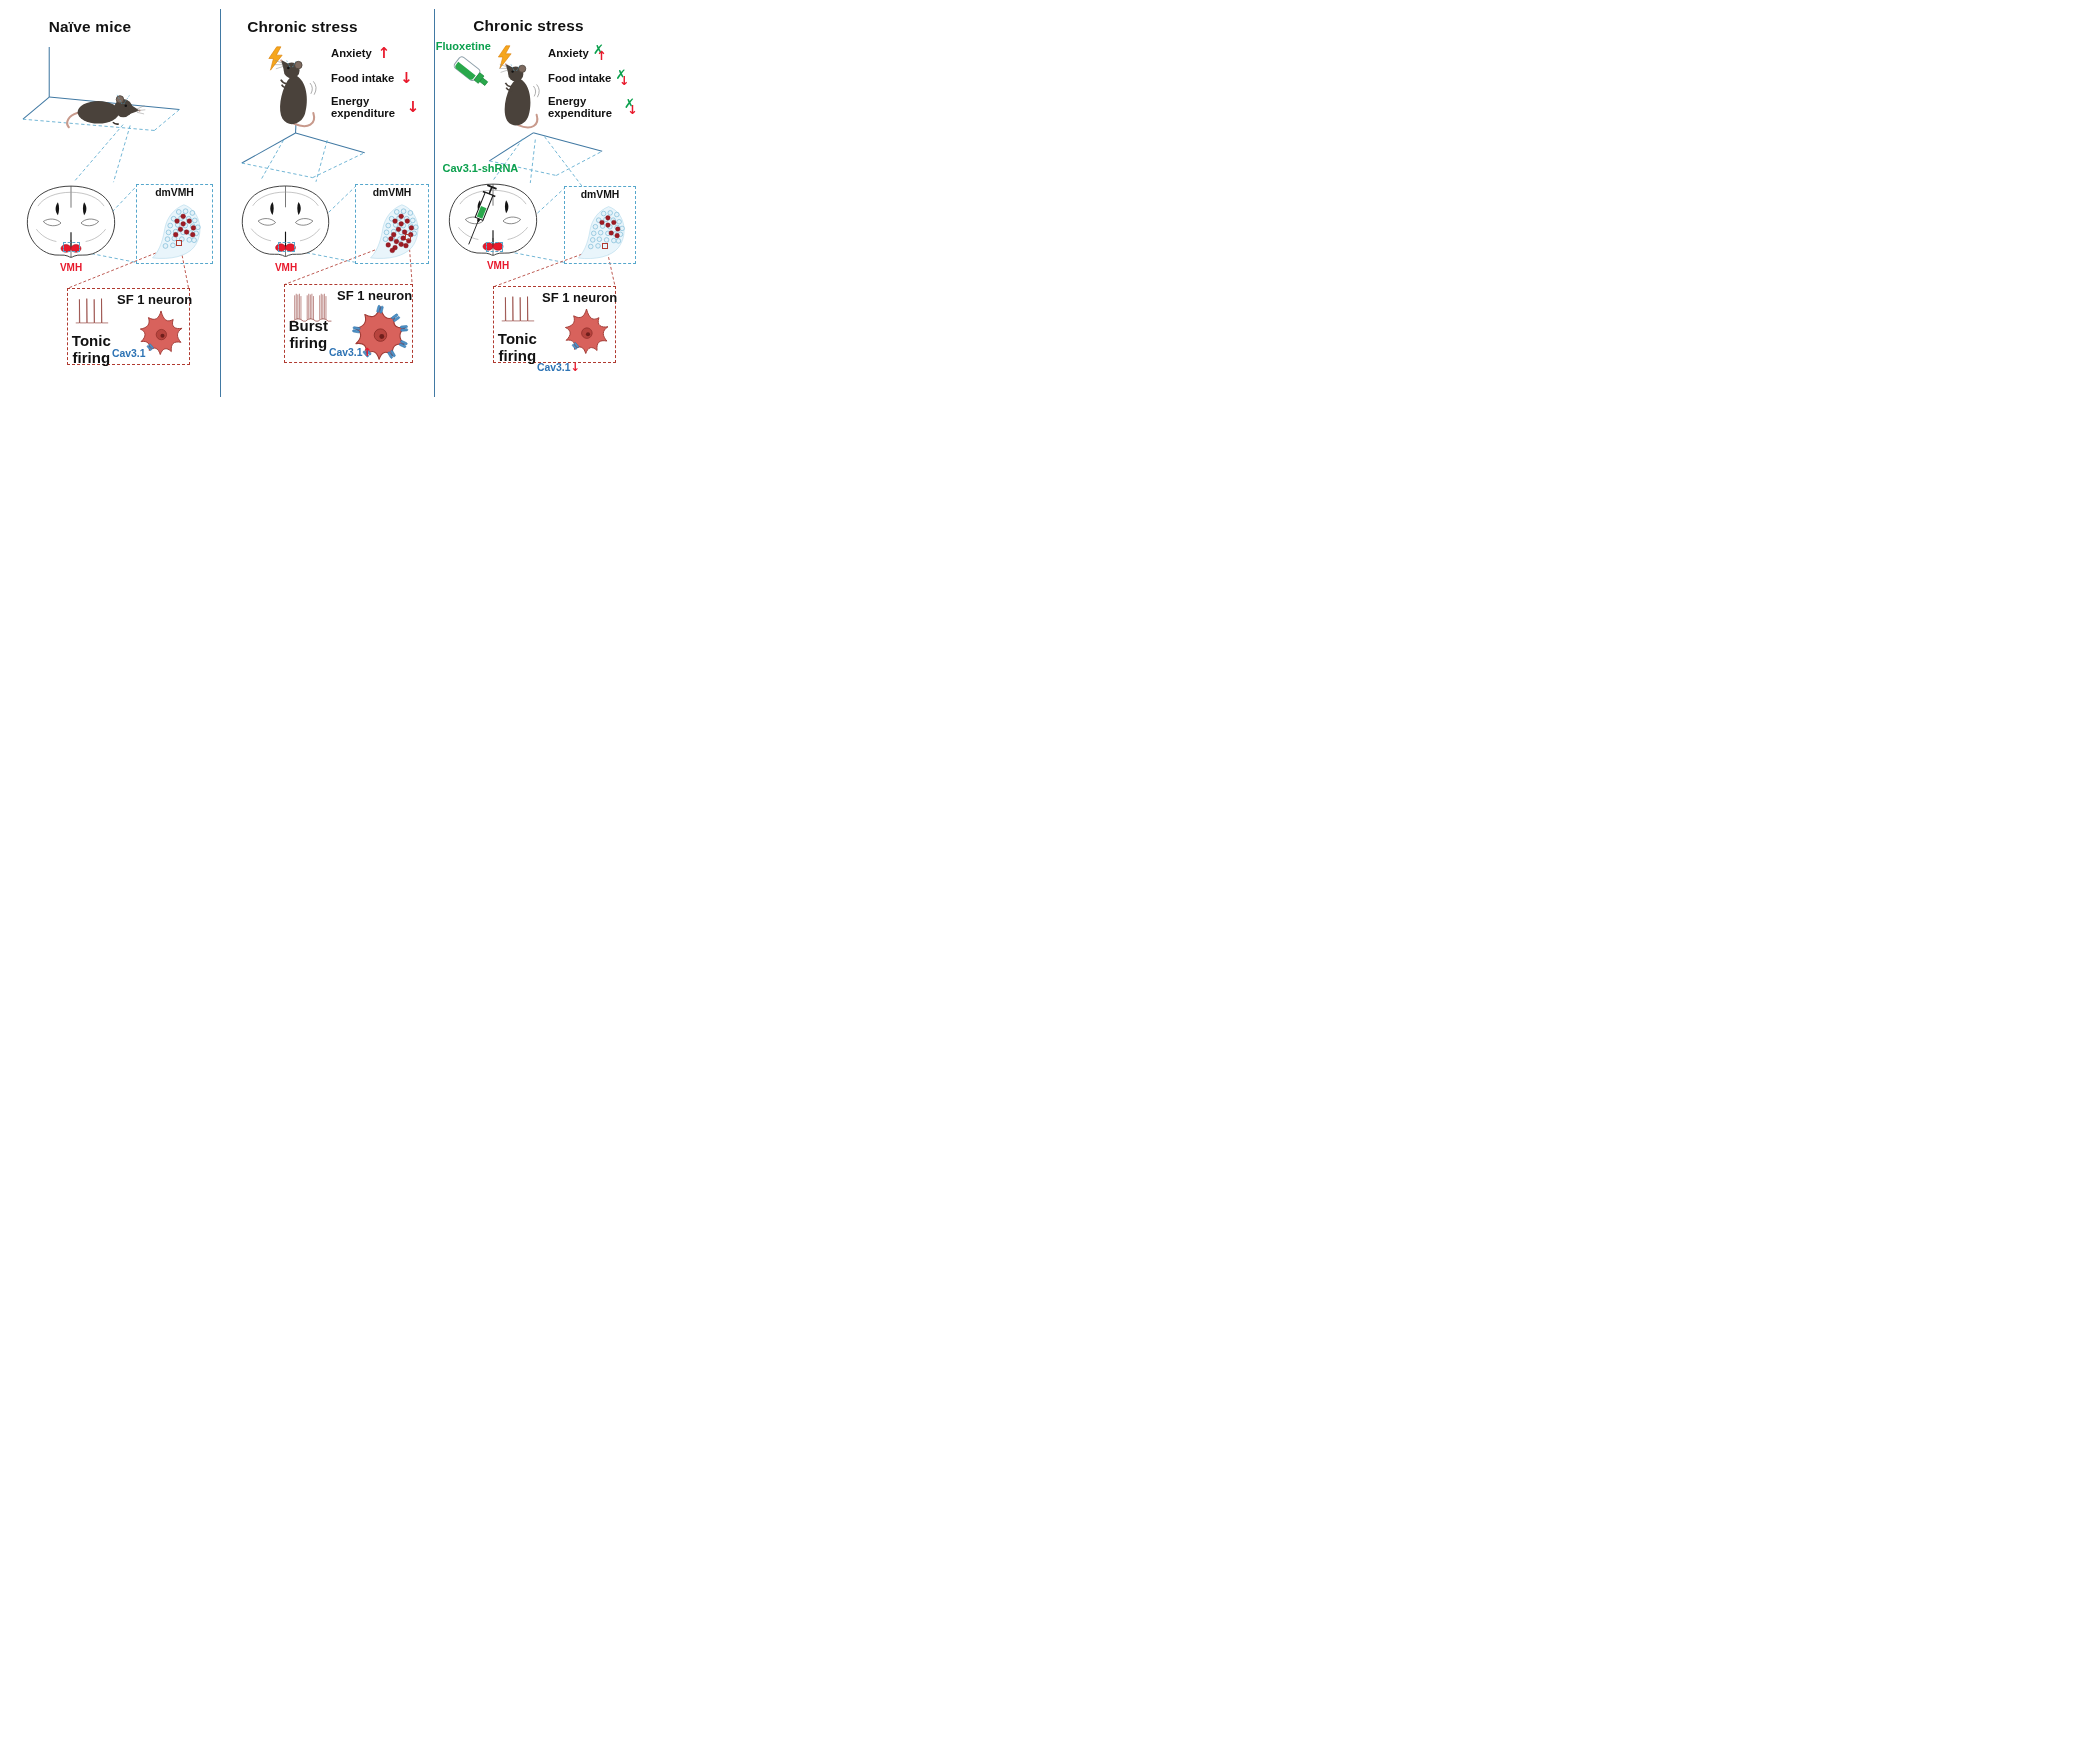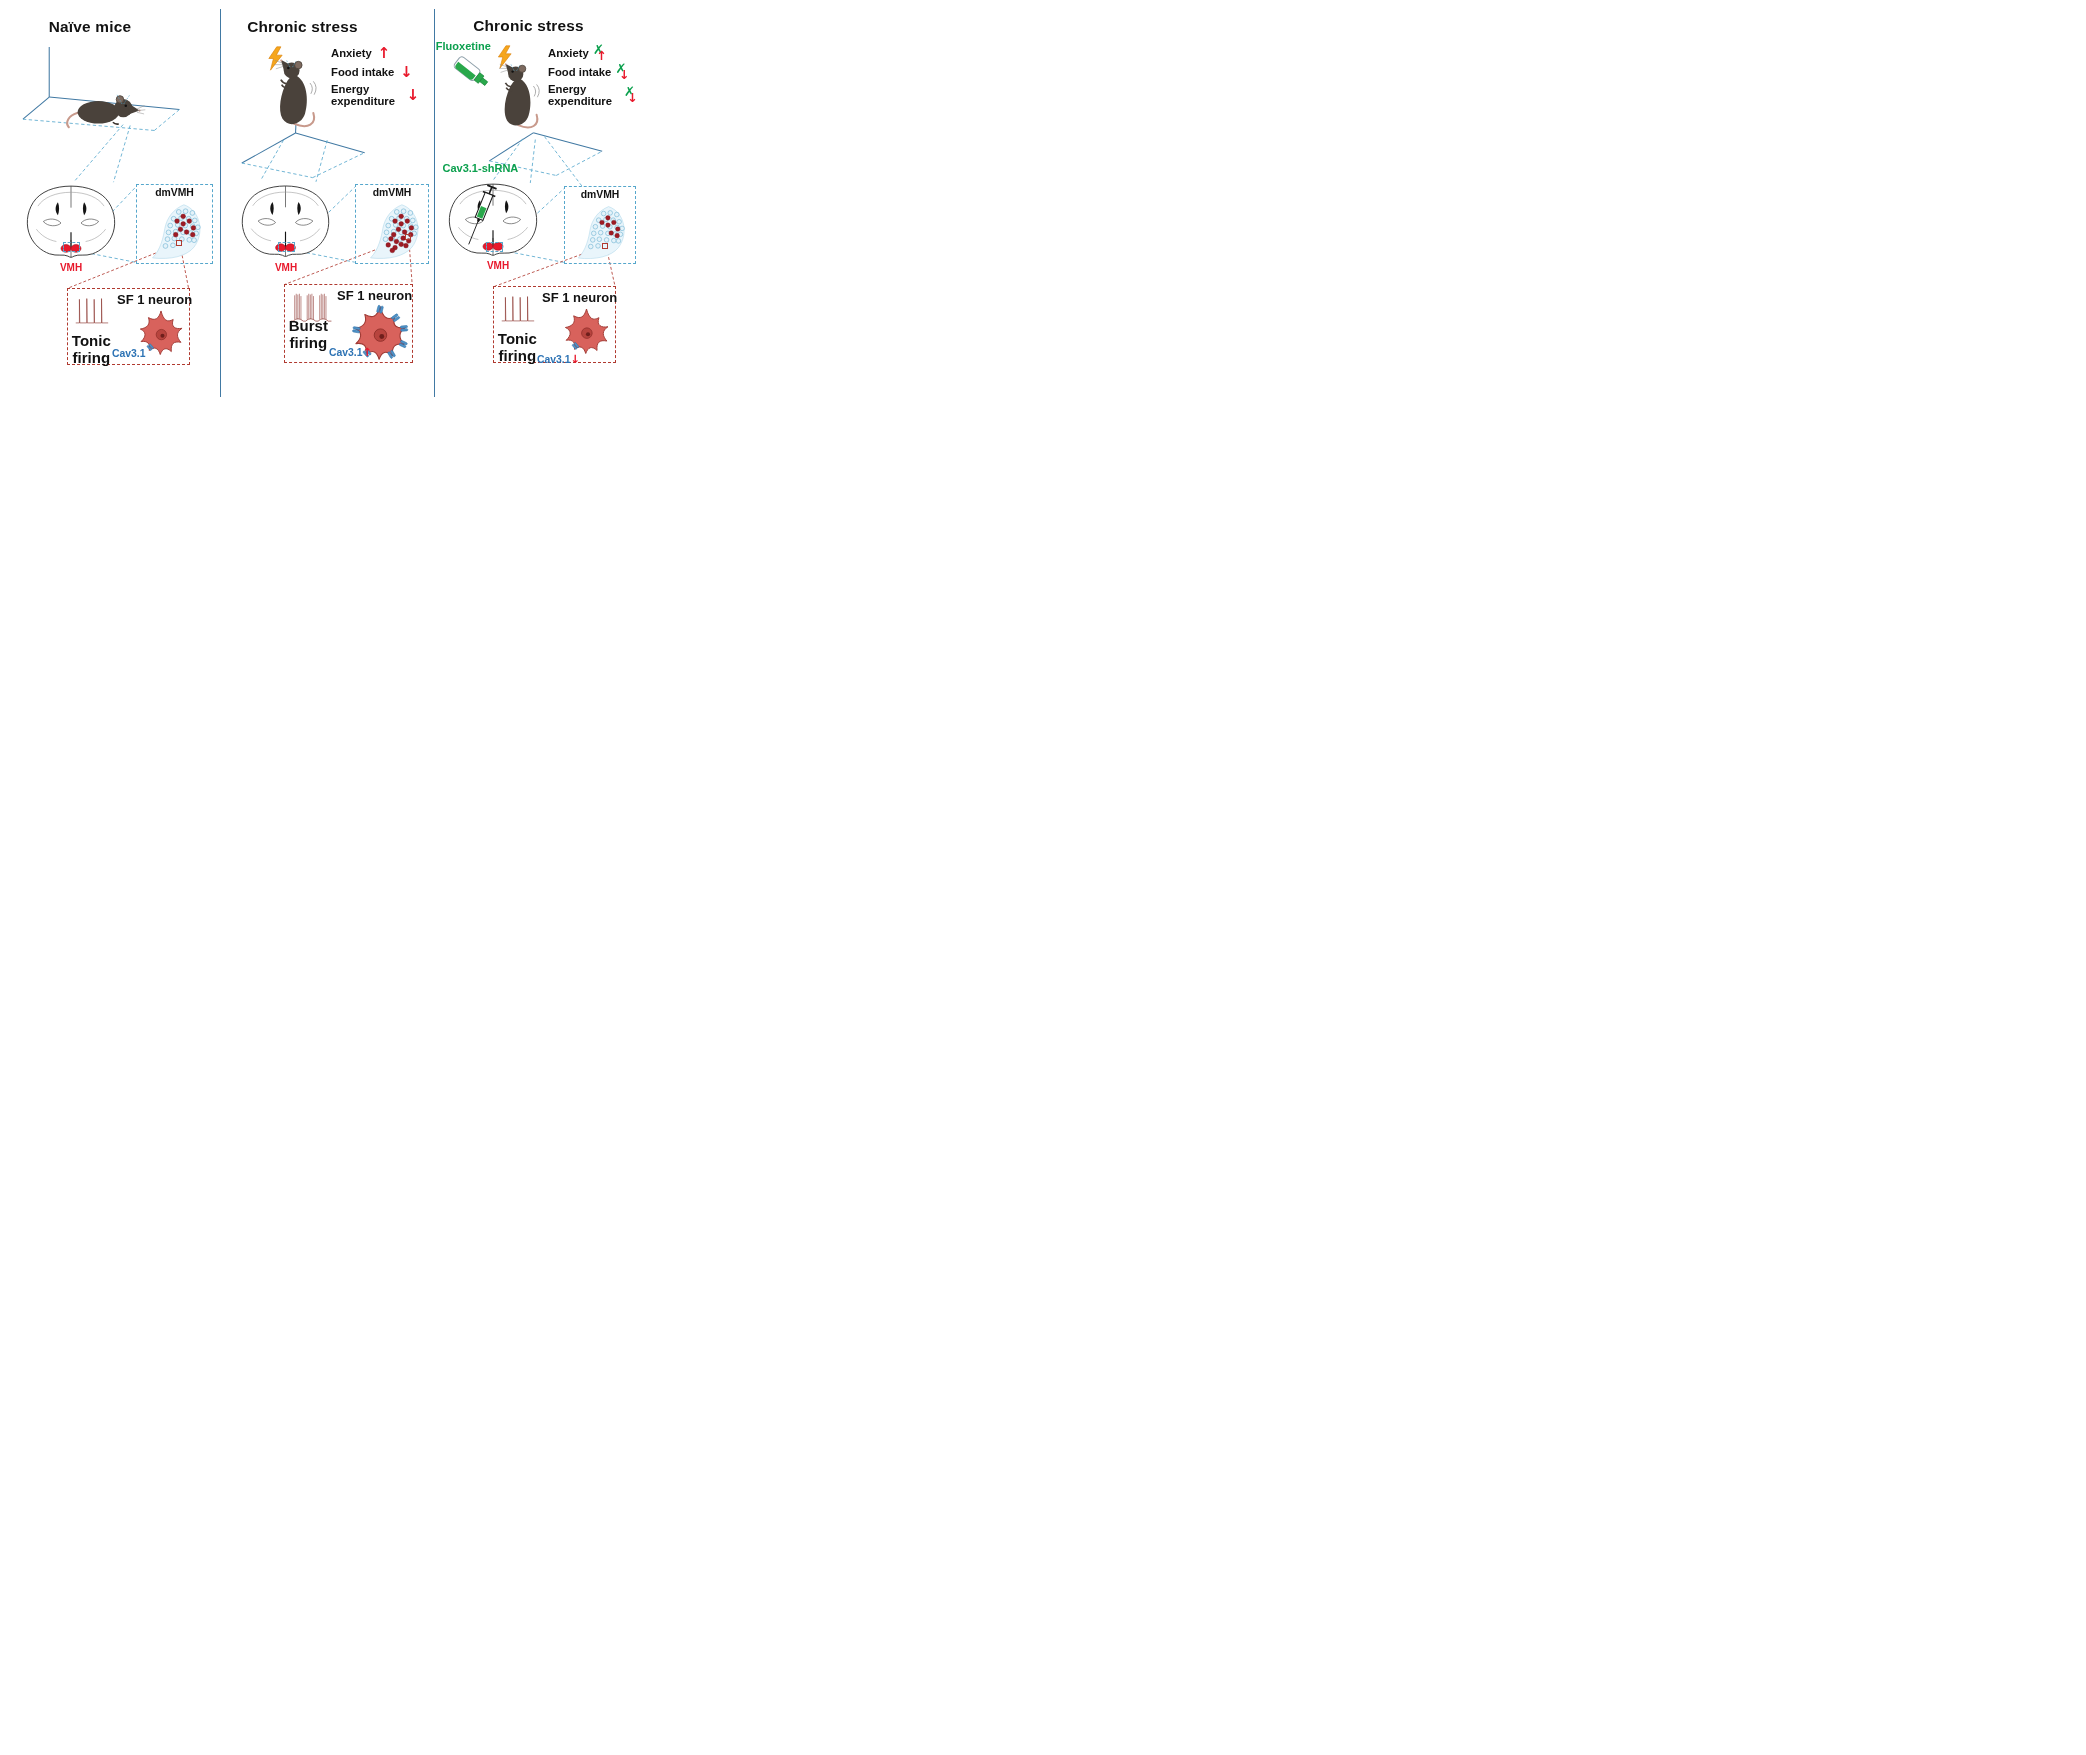--- a/index.html
+++ b/index.html
@@ -19,21 +19,21 @@
   .cell-filled { fill:#9e1b24; stroke:#6f0d14; stroke-width:1; }
   .zoom-box { position:absolute; border:0.8px dashed #b03a30; width:5.8px; height:5.8px; }
   .zoom-box.blue { border-color:#56a7cc; }
   .inset-box { position:absolute; border:1.3px dashed #b03a30; background:#fff; }
   .inset-title { position:absolute; font-weight:bold; font-size:13px; color:#111; text-align:center; white-space:nowrap; }
   .firing-label { position:absolute; font-weight:bold; font-size:15px; color:#111; text-align:center; line-height:1.15; }
   .chan-label { position:absolute; font-weight:bold; font-size:10.4px; color:#2e74b5; white-space:nowrap; }
   .chan-arrow { color:#e8192c; font-size:11.3px; font-family:"DejaVu Sans", sans-serif; }
   .chan rect { fill:#4f93c8; stroke:#2b6ca3; stroke-width:1.2; }
   .trace { stroke:#8f3b35; stroke-width:1.8; fill:none; }
-  .outcomes { position:absolute; display:flex; flex-direction:column; gap:1px; }
+  .outcomes { position:absolute; display:flex; flex-direction:column; gap:7px; }
   .outcome { display:flex; align-items:center; gap:4.2px; font-weight:bold; font-size:11.3px; color:#111; }
   .outcome-label { white-space:nowrap; line-height:1.12; }
   .outcome-label.wrap { white-space:normal; width:72px; }
   .iconwrap { position:relative; width:14px; height:18.4px; flex:0 0 auto; }
   .iconwrap .arrow { position:absolute; left:1.7px; top:0; color:#e8192c; font-size:15px; font-weight:bold; font-family:"DejaVu Sans", sans-serif; }
   .iconwrap .cross { position:absolute; left:0; top:-2.5px; color:#0ca04e; font-size:13px; font-weight:bold; display:none; font-family:"DejaVu Sans", sans-serif; }
   .iconwrap.blocked .arrow { left:3.3px; top:3.8px; font-size:12.5px; }
   .iconwrap.blocked .cross { display:block; }
   .neuron-body { fill:#d8625c; stroke:#a03a34; stroke-width:2.5; stroke-linejoin:round; }
   .nucleus { fill:#b8443e; stroke:#8f2e29; stroke-width:2; }
@@ -498,20 +498,20 @@
       <svg class="abs" viewBox="0 0 130 130" style="left:68px;top:19px;width:49px;height:49px">
         <path class="neuron-body" d="M65,8 C72,34 82,40 98,31 C91,52 104,58 122,55 C105,66 107,79 119,93 C99,89 91,97 93,118 C79,105 69,109 63,126 C57,107 47,104 33,115 C37,97 29,88 11,91 C26,77 25,64 9,57 C28,54 37,44 31,26 C49,36 59,30 65,8 Z"></path>
         <circle class="nucleus" cx="66" cy="72" r="14"></circle>
           <circle class="nucleolus" cx="69" cy="75" r="5.5"></circle>
         <g class="chan" transform="translate(36,106) rotate(-40)">
           <rect x="-6" y="-8" width="5" height="16" rx="2.5"></rect>
             <rect x="1" y="-8" width="5" height="16" rx="2.5"></rect>
         </g>
       </svg>
       <div class="firing-label" style="left:3.3px;top:43px;width:40px">Tonic firing</div>
-      <div class="chan-label" style="left:43px;top:66px">
+      <div class="chan-label" style="left:43px;top:74px">
         <span>Cav3.1</span><span class="chan-arrow">↓</span>
       </div>
     </div>
   </section>
 
 </div>
 
 
 </body></html>

